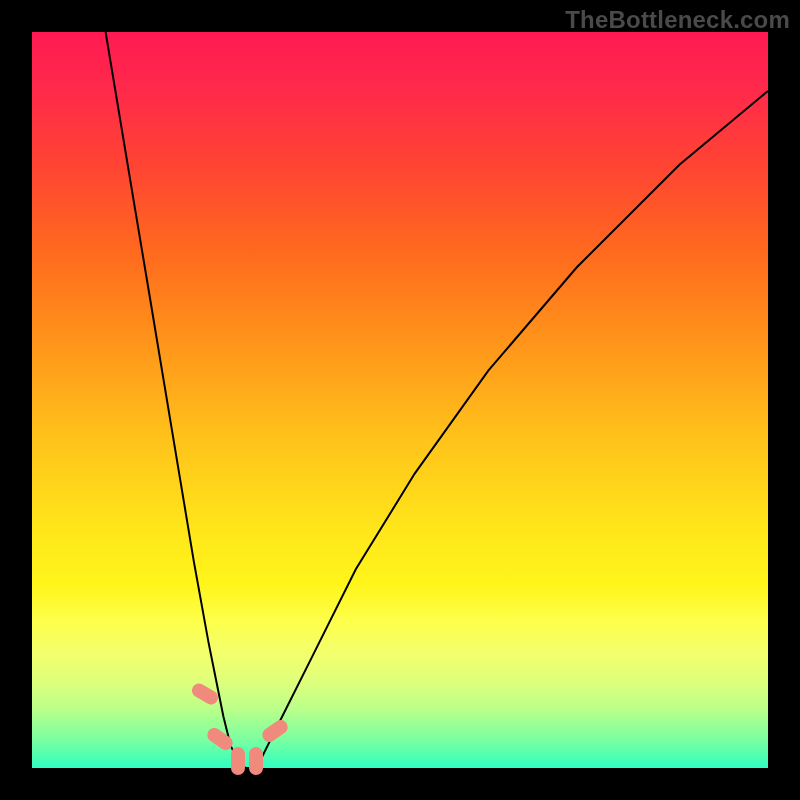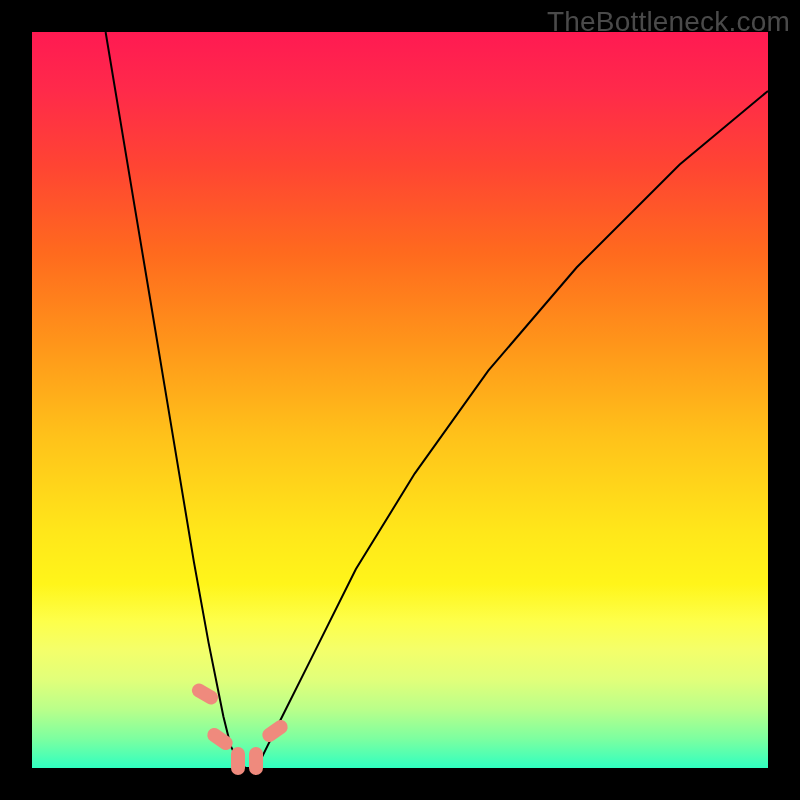--- a/index.html
+++ b/index.html
@@ -14,21 +14,21 @@
     #ff941a 42%,
     #ffc21a 55%,
     #ffe71a 68%,
     #fff51a 75%,
     #fdff4a 80%,
     #f4ff6a 84%,
     #e1ff7a 88%,
     #baff8a 92%,
     #7dffa0 96%,
     #30ffc0 100%)}
-.attrib{position:absolute;top:6px;right:10px;color:#4a4a4a;font-size:28px;font-weight:400;letter-spacing:.2px}
+.attrib{position:absolute;top:6px;right:10px;color:#4a4a4a;font-size:24px;font-weight:700;letter-spacing:.2px}
 svg.curve{position:absolute;inset:0}
 .mk{position:absolute;width:14px;height:28px;border-radius:7px;background:#ef8a7d;transform:translate(-50%,-50%)}
 </style>
 </head>
 <body>
 
 <div class="frame">
   <div class="plot">
     <svg class="curve" viewBox="0 0 736 736" preserveAspectRatio="none">
       <path id="curvePath" d="M73.6 0.0 L88.3 88.3 L103.0 176.6 L117.8 265.0 L132.5 353.3 L147.2 441.6 L161.9 529.9 L176.6 610.9 L191.4 684.5 L198.7 713.9 L206.1 728.6 L213.4 736.0 L220.8 736.0 L228.2 728.6 L235.5 713.9 L250.2 684.5 L279.7 625.6 L323.8 537.3 L382.7 441.6 L456.3 338.6 L544.6 235.5 L647.7 132.5 L736.0 58.9" fill="none" stroke="#000" stroke-width="2"></path>

